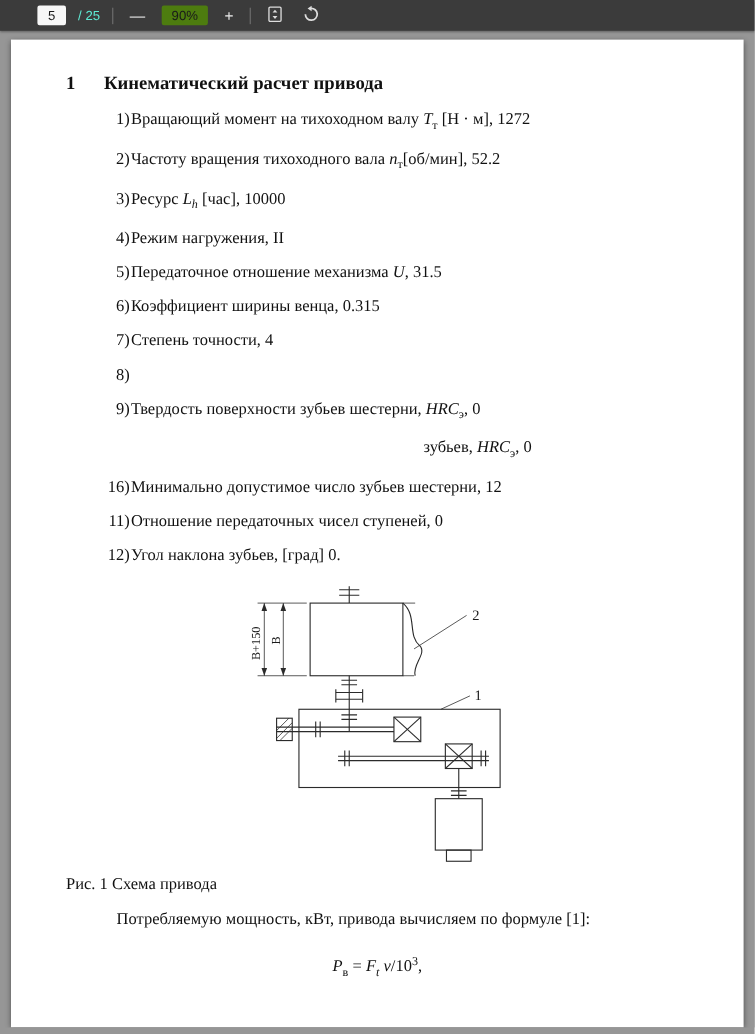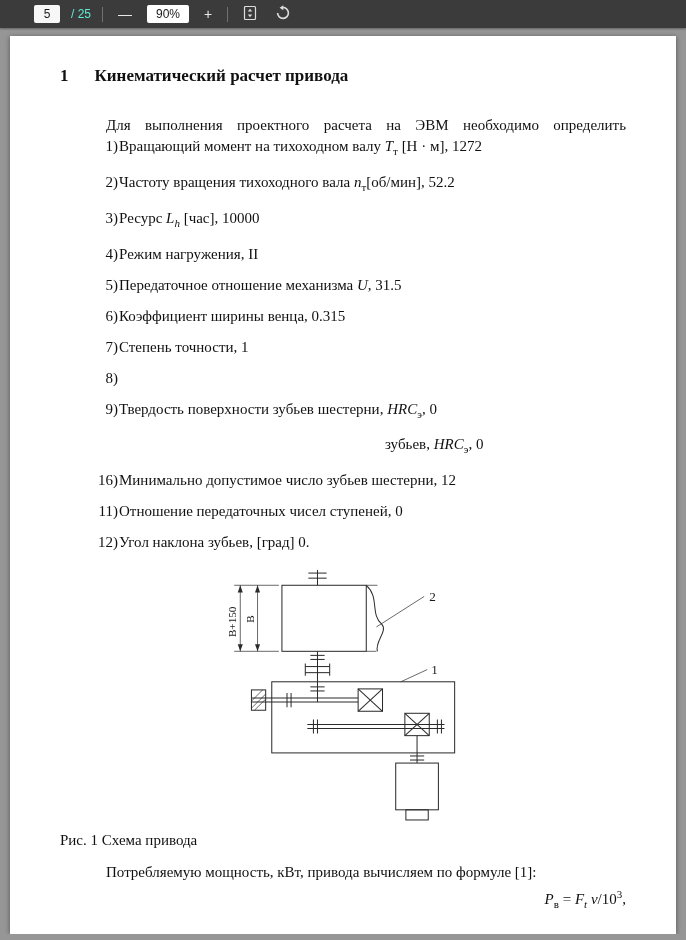--- a/index.html
+++ b/index.html
@@ -2,42 +2,42 @@
 <html><head>
 <meta charset="utf-8">
 <style>
   html,body{margin:0;padding:0;background:#969696;font-family:"Liberation Sans",sans-serif;}
   
   .toolbar{height:28px;background:#3b3b3b;display:flex;align-items:center;gap:11px;padding-left:34px;box-shadow:0 1px 2px rgba(0,0,0,.35);}
   .page-input{width:20px;text-align:center;border:none;background:#f7f7f7;color:#1a1a1a;font-size:12px;padding:2px 3px;border-radius:2px;font-family:"Liberation Sans",sans-serif;}
   .tb-text{color:#5eead4;font-size:12px;}
   .sep{width:1px;height:15px;background:#707070;}
   .tb-btn{color:#e8e8e8;font-size:14px;line-height:1;background:none;border:none;padding:2px 4px;cursor:pointer;font-family:"Liberation Sans",sans-serif;}
-  .zoom-box{background:#ffffff;color:#1a1a1a;font-size:12px;padding:2px 9px;border-radius:2px;}
+  .zoom-box{background:#4d7c0f;color:#1a1a1a;font-size:12px;padding:2px 9px;border-radius:2px;}
   .icon-btn{background:none;border:none;padding:1px 3px;cursor:pointer;display:flex;align-items:center;}
   
   .page{width:666px;margin:8px auto 0;background:#ffffff;min-height:898px;box-sizing:border-box;
         padding:24px 50px 14px;box-shadow:0 1px 5px rgba(0,0,0,.45);
         font-family:"Liberation Serif",serif;color:#111111;font-size:15px;}
-  .heading{font-size:17px;font-weight:bold;margin:6px 0 28px;}
+  .heading{font-size:17px;font-weight:bold;margin:6px 0 13px;}
   .heading .h-title{margin-left:26px;}
   .intro-l1{text-align:justify;text-align-last:justify;text-indent:46px;line-height:22px;}
   .intro-l2{line-height:22px;margin-bottom:10px;}
   .list-row{display:flex;line-height:20px;margin-bottom:11px;}
   .list-num{flex:0 0 58px;text-align:right;}
   .list-text{margin-left:1px;}
   .list-cont{margin:-1px 0 11px 325px;line-height:20px;}
   .it{font-style:italic;}
   sub{font-size:11px;}
   sup{font-size:11px;}
   .figure{text-align:center;margin-top:16px;}
   .figure svg{display:inline-block;margin-left:14px;}
   .caption{margin-top:6px;}
   .power-par{text-indent:46px;margin-top:12px;line-height:22px;}
-  .formula{text-align:right;margin-top:0;line-height:22px;}
+  .formula{text-align:center;margin-top:16px;line-height:22px;}
   .fig-line{stroke:#2b2b2b;stroke-width:1;fill:none;}
   .fig-thin{stroke:#2b2b2b;stroke-width:.7;fill:none;}
   .fig-text{font-family:"Liberation Serif",serif;font-size:11px;fill:#1a1a1a;}
   .fig-label{font-family:"Liberation Serif",serif;font-size:13px;fill:#1a1a1a;}
 </style>
 </head>
 <body>
 
 <div class="toolbar">
   <input class="page-input" value="5" style="">
@@ -65,21 +65,20 @@
     </span>
   </button>
 </div>
 
 <div class="page">
 
   <div class="heading">
     <span>1</span><span class="h-title">Кинематический расчет привода</span>
   </div>
 
-  <div class="intro-l1">Для выполнения проектного расчета на ЭВМ необходимо определить</div>
 
   <div>
       <div class="list-row">
         <span class="list-num">1)</span>
         <span class="list-text"><span>Вращающий момент на тихоходном валу </span><span class="it">T</span><sub>т</sub><span> [Н · м], 1272</span></span>
       </div>
       <div class="list-row">
         <span class="list-num">2)</span>
         <span class="list-text"><span>Частоту вращения тихоходного вала </span><span class="it">n</span><sub>т</sub><span>[об/мин], 52.2</span></span>
       </div>
@@ -94,21 +93,21 @@
       <div class="list-row">
         <span class="list-num">5)</span>
         <span class="list-text"><span>Передаточное отношение механизма </span><span class="it">U</span><span>, 31.5</span></span>
       </div>
       <div class="list-row">
         <span class="list-num">6)</span>
         <span class="list-text"><span>Коэффициент ширины венца, 0.315</span></span>
       </div>
       <div class="list-row">
         <span class="list-num">7)</span>
-        <span class="list-text"><span>Степень точности, 1</span></span>
+        <span class="list-text"><span>Степень точности, 4</span></span>
       </div>
       <div class="list-row">
         <span class="list-num">8)</span>
       </div>
       <div class="list-row">
         <span class="list-num">9)</span>
         <span class="list-text"><span>Твердость поверхности зубьев шестерни, </span><span class="it">HRC</span><sub>э</sub><span>, 0</span></span>
       </div>
       <div class="list-cont"><span>зубьев, </span><span class="it">HRC</span><sub>э</sub><span>, 0</span></div>
       <div class="list-row">

